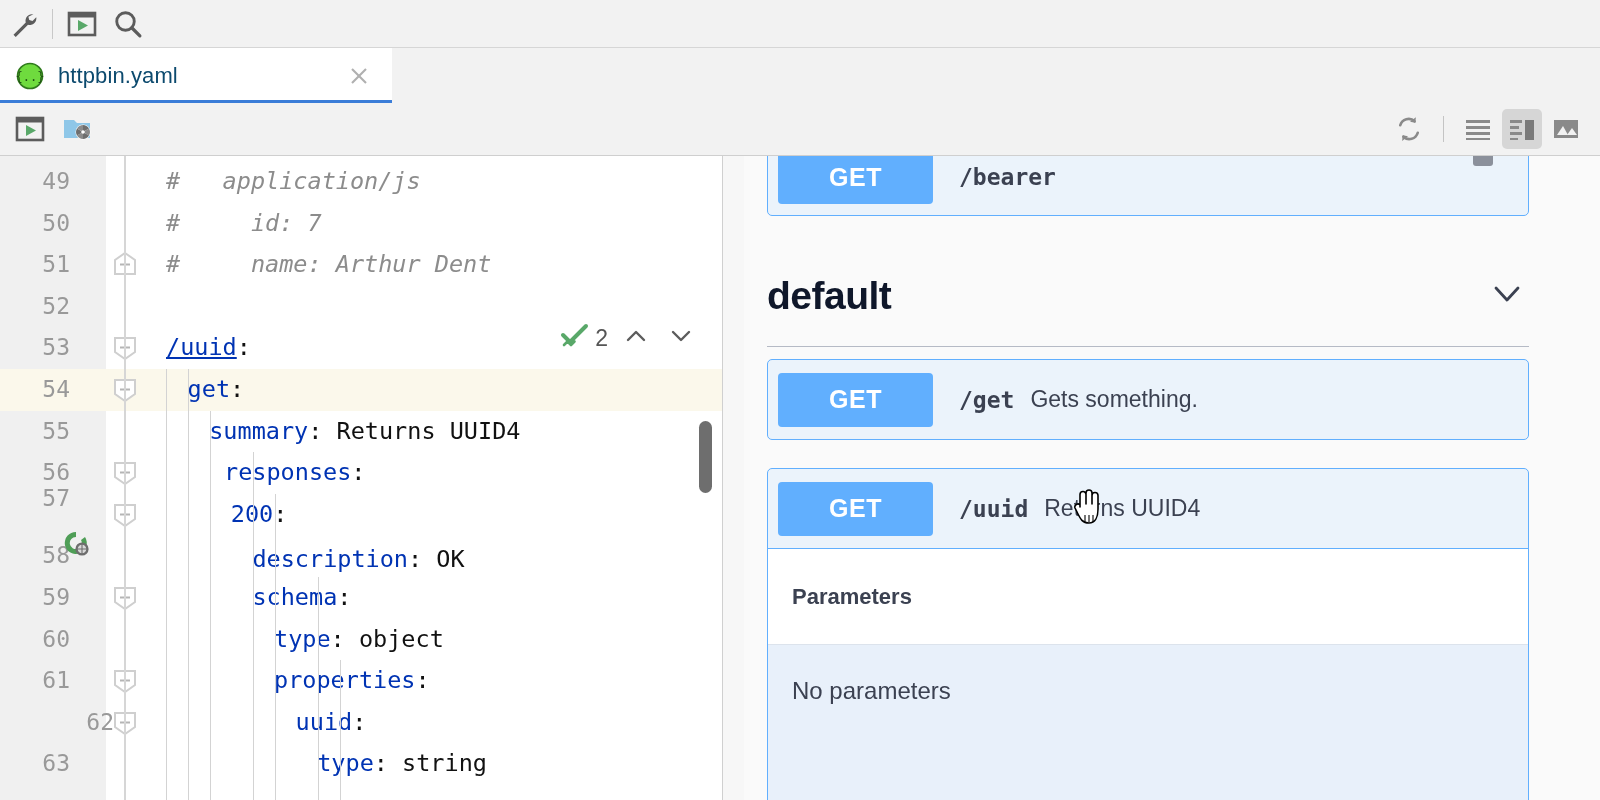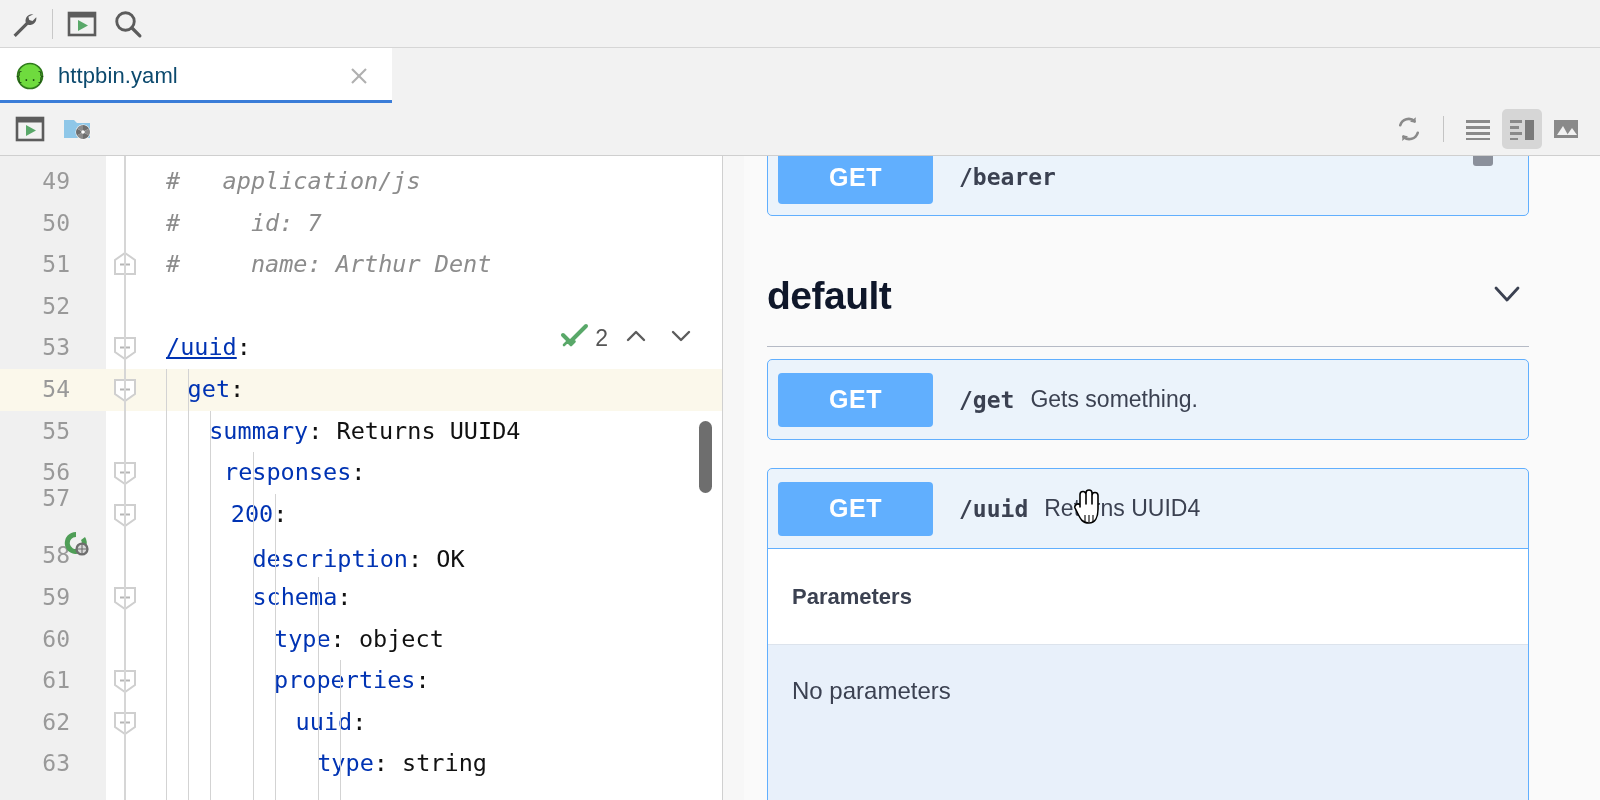--- a/index.html
+++ b/index.html
@@ -314,21 +314,21 @@
         <div class="ln-num" style="top: 322px;">57</div>
         <div class="code-txt" style="top: 337.8px; left: 230.8px;"><span class="k">200</span><span>:</span></div>
         <div class="ln-num" style="top: 379.4px;">58</div>
         <div class="code-txt" style="top: 383px; left: 252.4px;"><span class="k">description</span><span>: OK</span></div>
         <div class="ln-num" style="top: 421px;">59</div>
         <div class="code-txt" style="top: 421px; left: 252.4px;"><span class="k">schema</span><span>:</span></div>
         <div class="ln-num" style="top: 462.6px;">60</div>
         <div class="code-txt" style="top: 462.6px; left: 274px;"><span class="k">type</span><span>: object</span></div>
         <div class="ln-num" style="top: 504.2px;">61</div>
         <div class="code-txt" style="top: 504.2px; left: 274px;"><span class="k">properties</span><span>:</span></div>
-        <div class="ln-num" style="top: 545.8px;">62</div>
+        <div class="ln-num" style="top: 545.8px; padding-left: 44px;">62</div>
         <div class="code-txt" style="top: 545.8px; left: 295.6px;"><span class="k">uuid</span><span>:</span></div>
         <div class="ln-num" style="top: 587.4px;">63</div>
         <div class="code-txt" style="top: 587.4px; left: 317.2px;"><span class="k">type</span><span>: string</span></div>
       </div>
     <div id="fold-host">
         <div style="position: absolute; left: 112px; top: 96.2px;"><svg width="26" height="26" viewBox="0 0 26 26">
             <path d="M13 1 l10 7 v14 h-20 v-14 Z" fill="#ffffff" stroke="#cfcfcf" stroke-width="2"></path>
             <line x1="8" y1="12.5" x2="18" y2="12.5" stroke="#b5b5b5" stroke-width="2"></line>
           </svg></div>
         <div style="position: absolute; left: 112px; top: 179.4px;"><svg width="26" height="26" viewBox="0 0 26 26">

